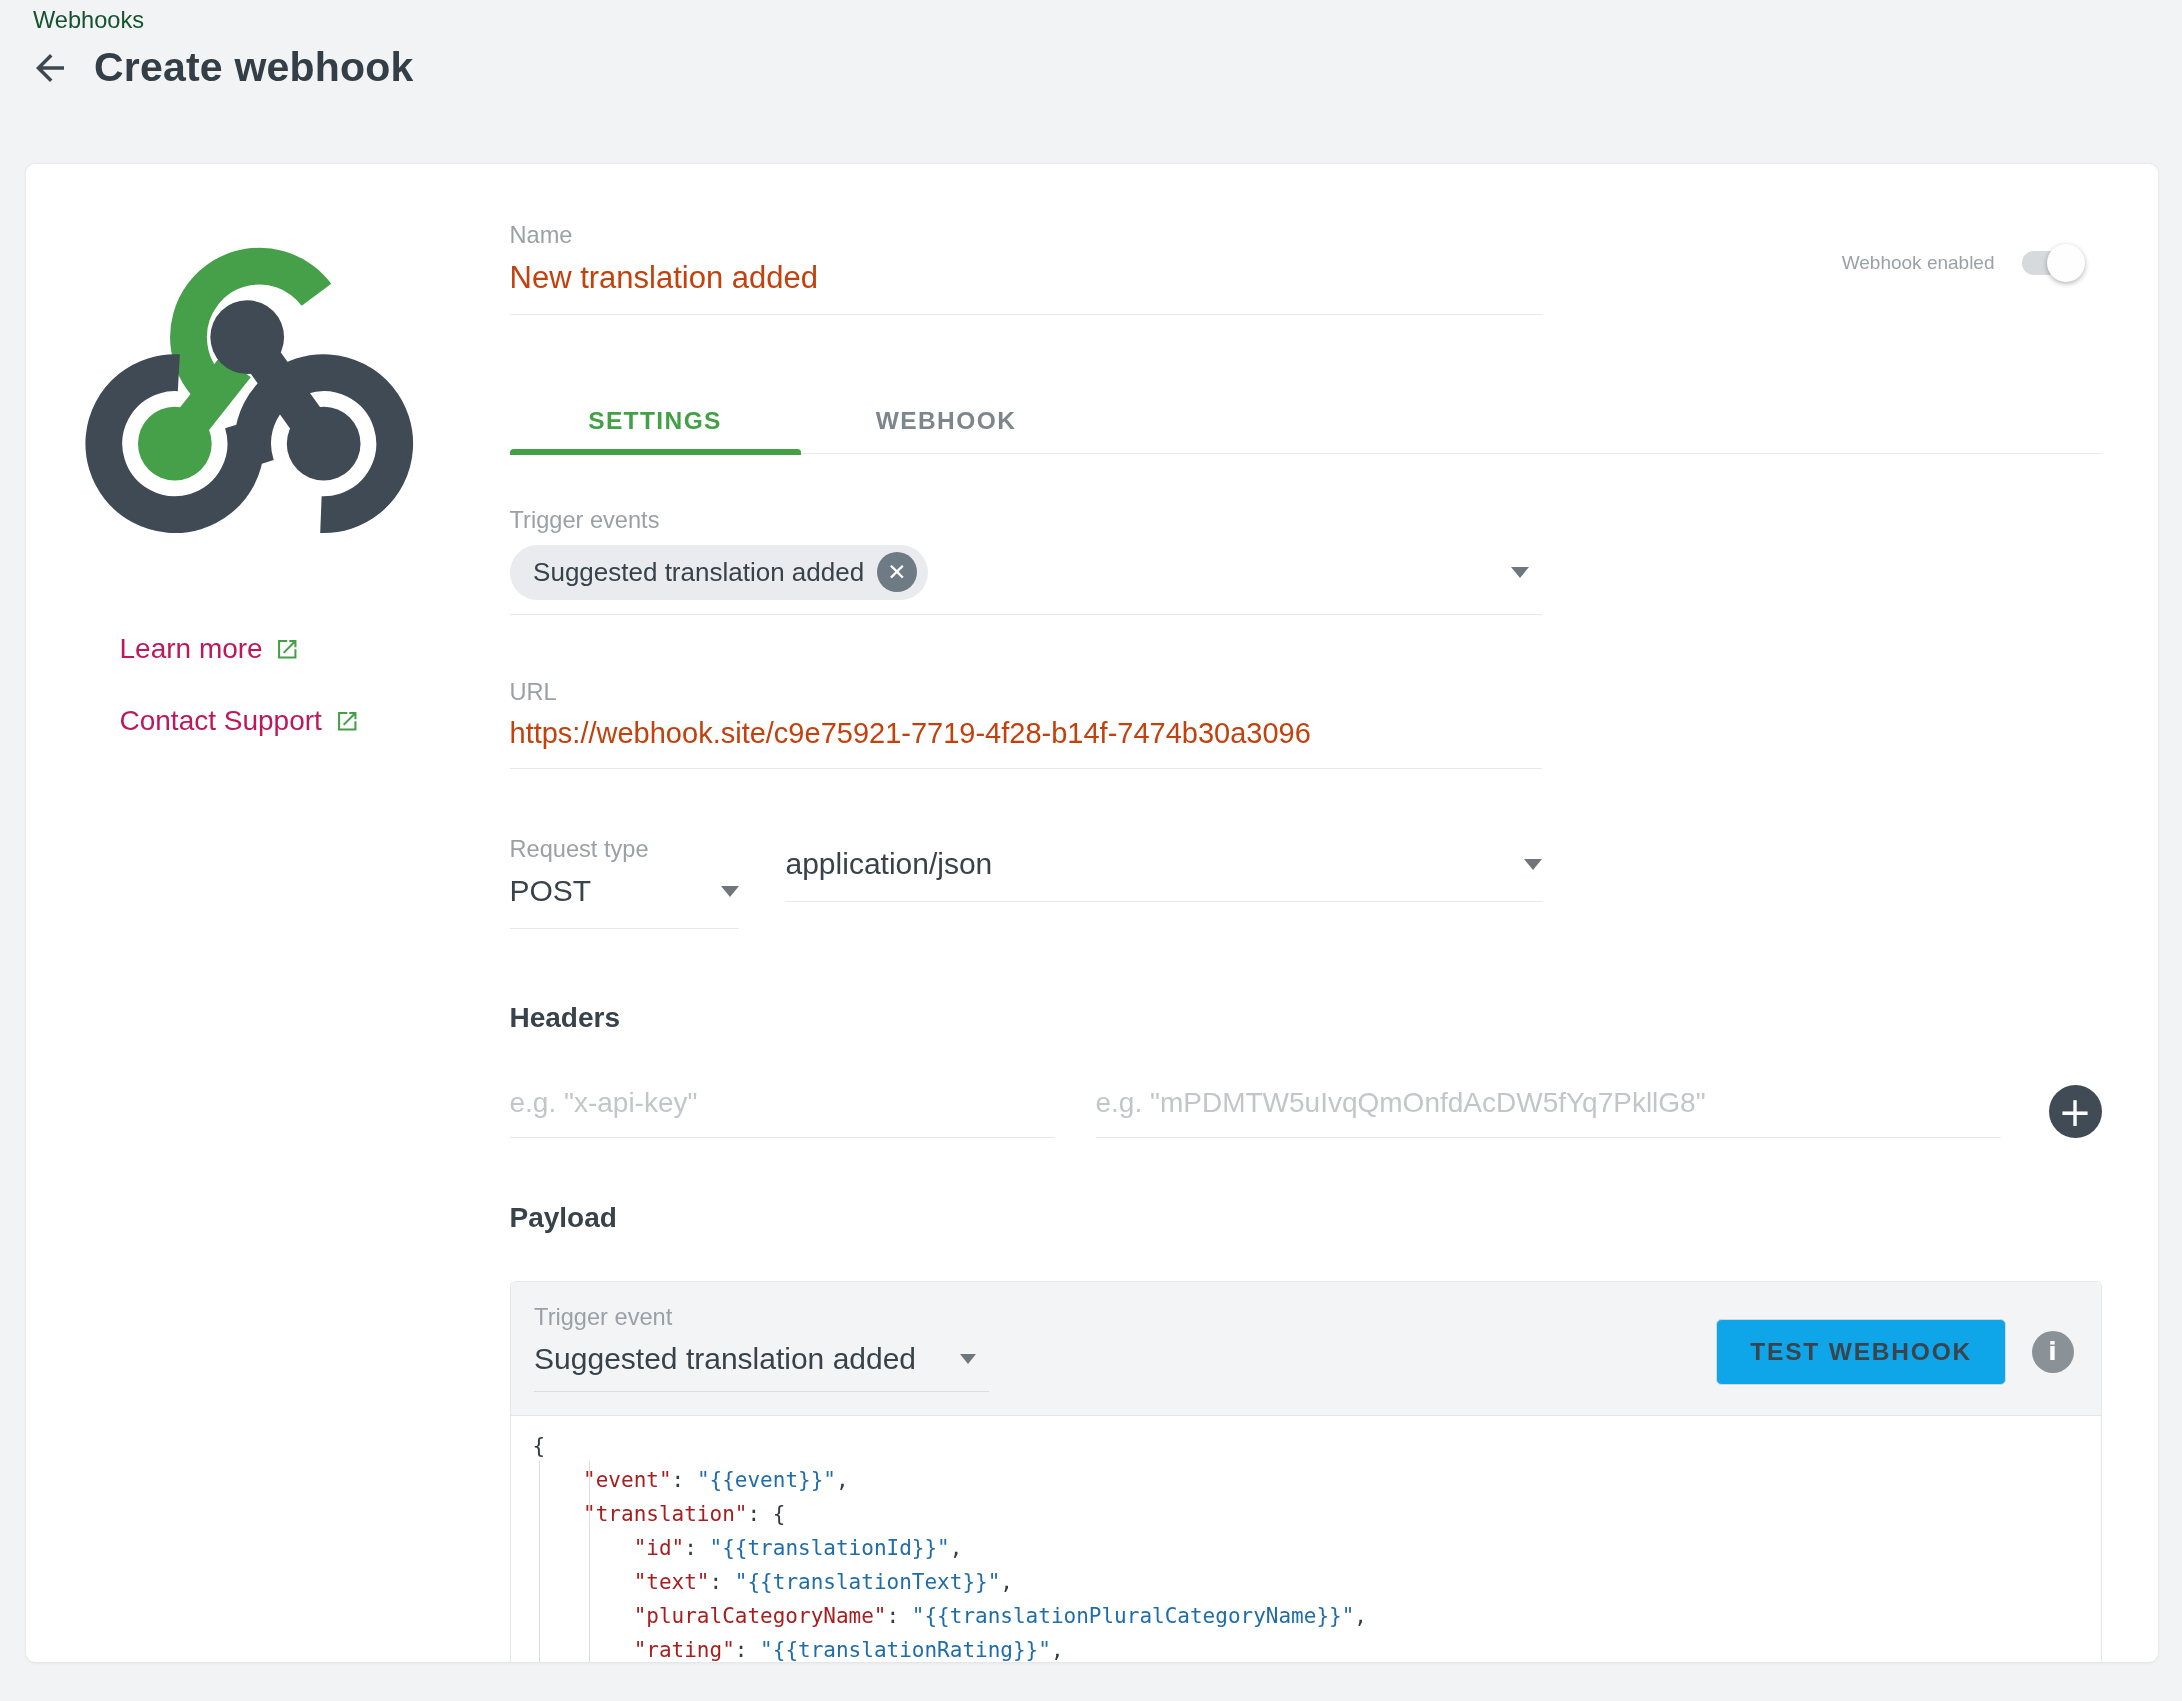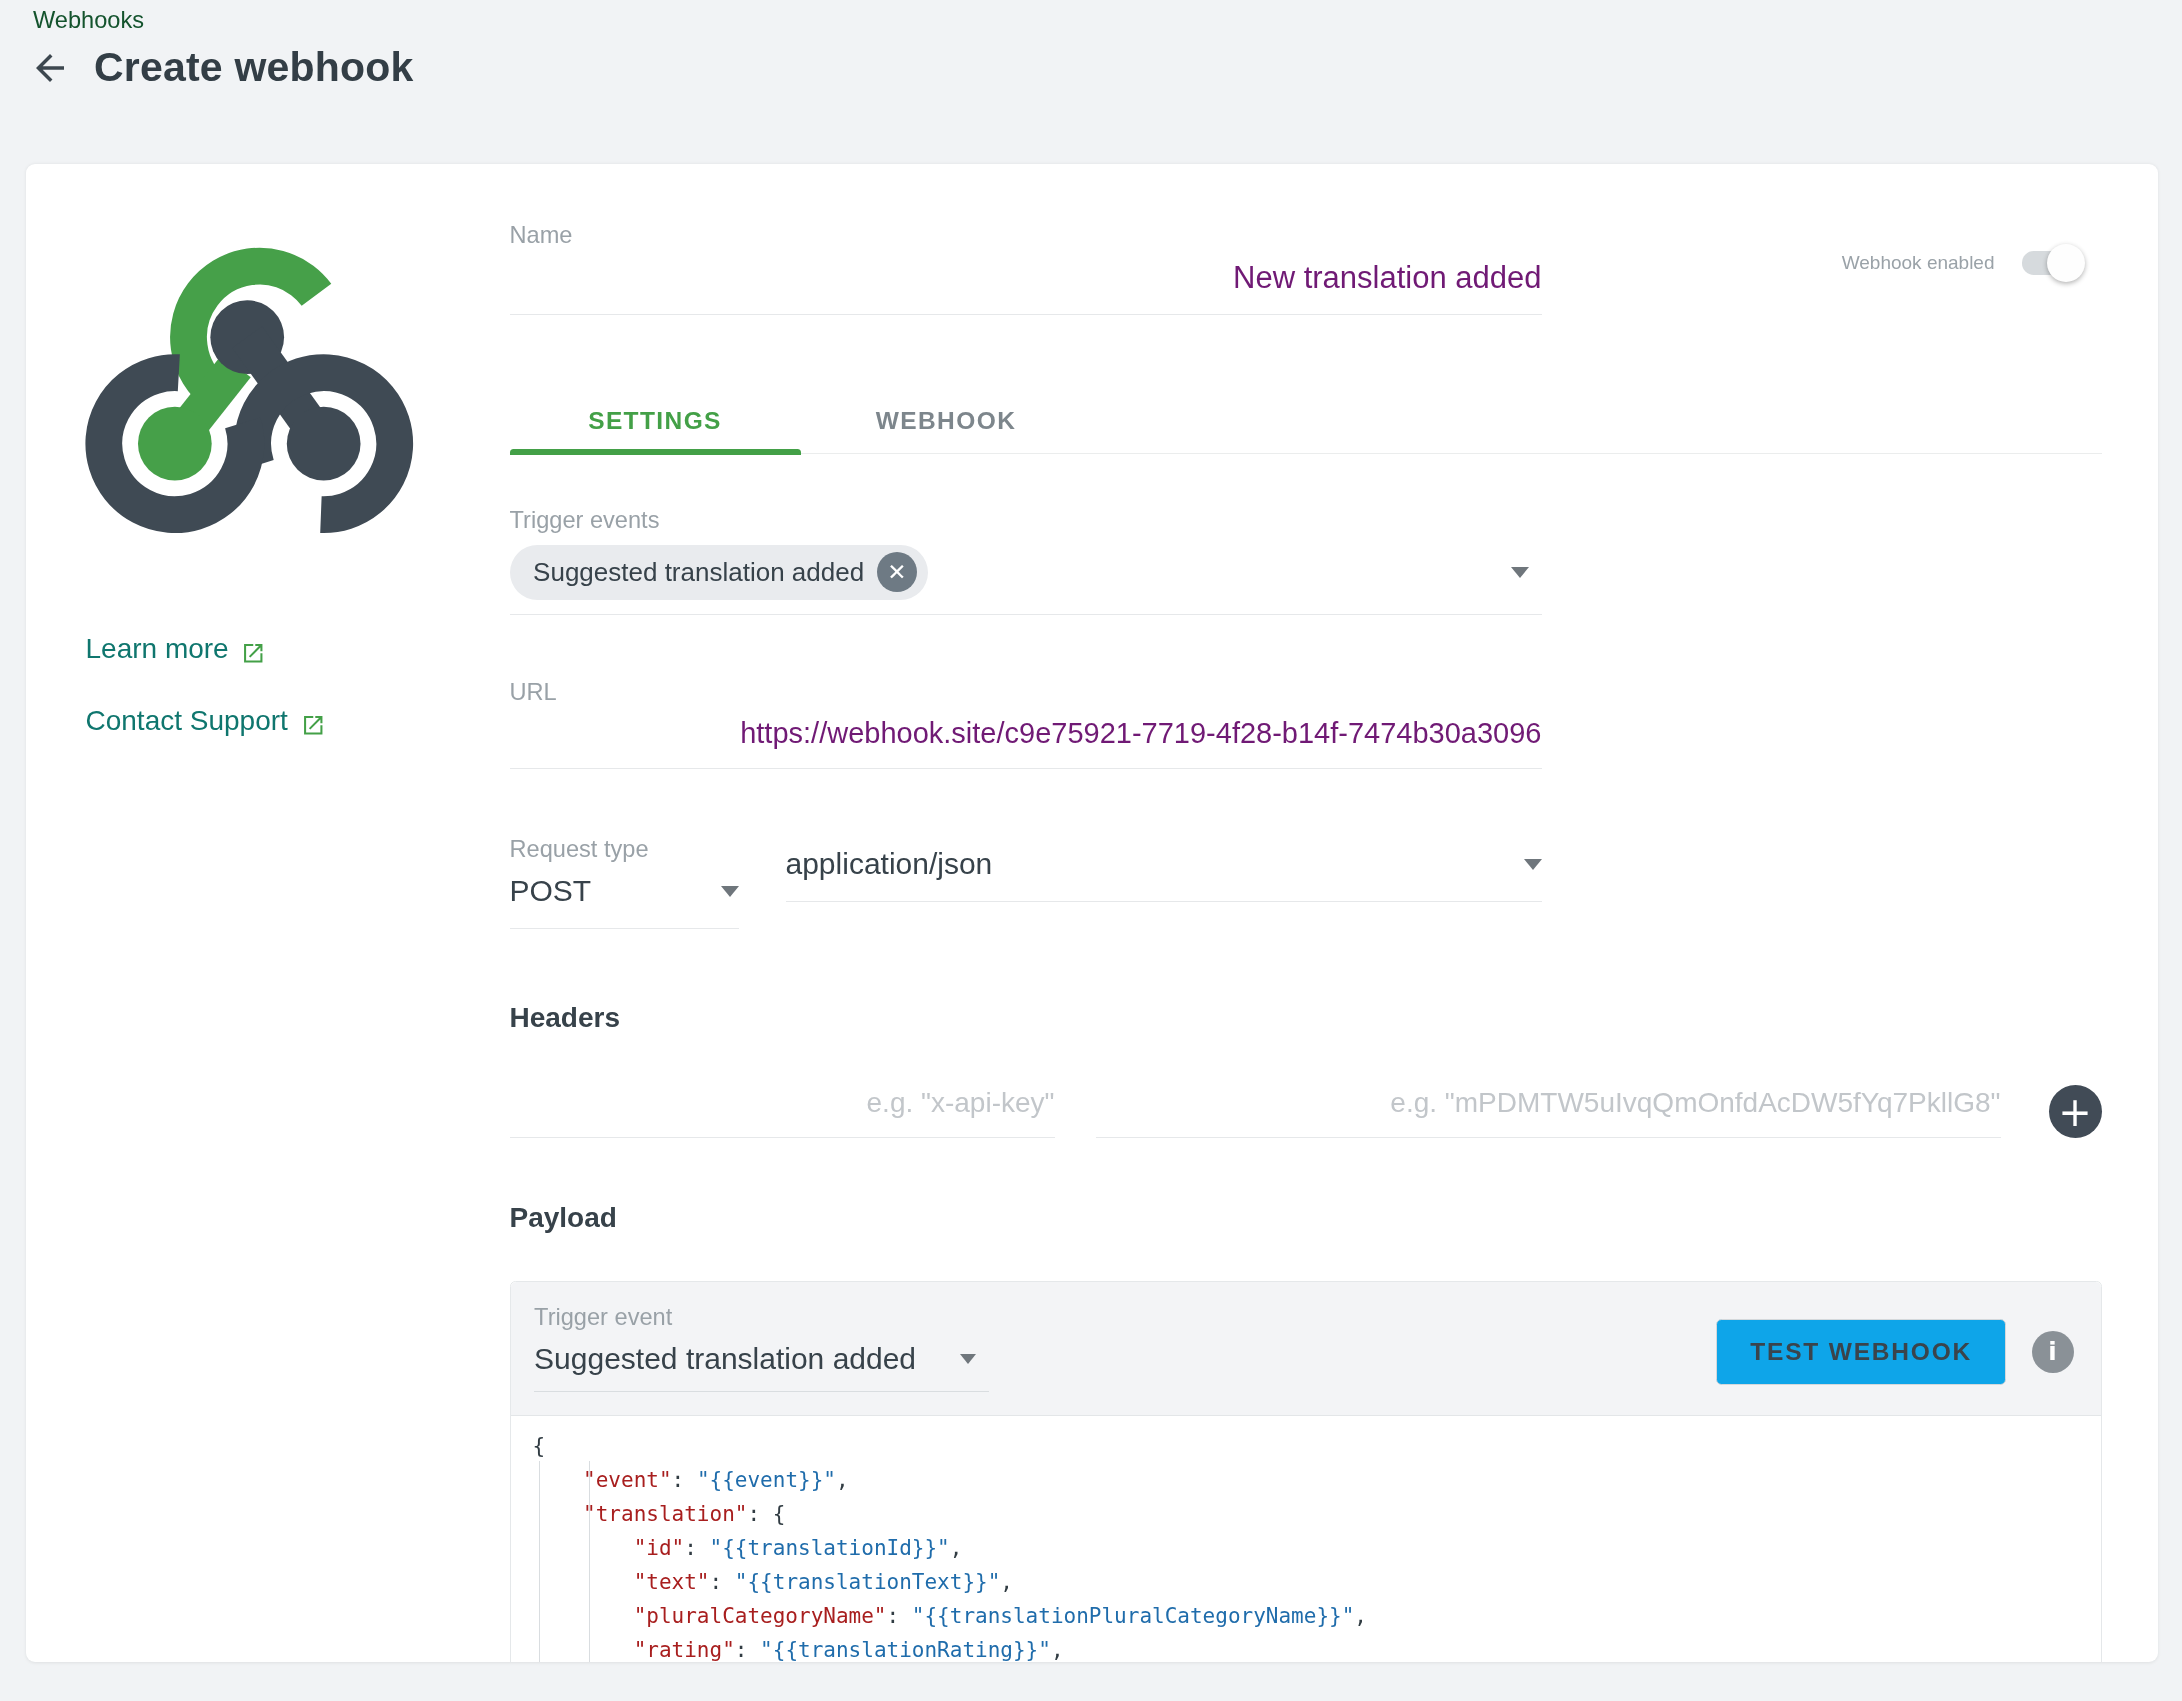--- a/index.html
+++ b/index.html
@@ -15,32 +15,31 @@
   .page-title{font-size:41px;font-weight:700;color:#333e46;letter-spacing:0.2px;}
   
   .card{
     position:absolute;left:25.5px;top:164px;width:2132px;height:1498px;
     background:#ffffff;border-radius:9px;box-shadow:0 0.9px 3.6px rgba(0,0,0,.08);
     display:flex;overflow:hidden;
   }
   .left-col{width:484px;flex:none;position:relative;}
   .logo-wrap{position:absolute;left:56px;top:53px;width:355px;height:364px;}
   .side-links{position:absolute;left:60px;top:469px;display:flex;flex-direction:column;gap:40px;}
-  .side-link{display:flex;align-items:flex-end;gap:12.7px;color:#0f766e;font-size:28px;cursor:pointer;}
+  .side-link{display:flex;align-items:center;gap:12.7px;color:#be185d;font-size:28px;cursor:pointer;margin-left:34px;}
   .side-link svg{flex:none;}
   .right-col{flex:1;position:relative;padding:58px 56px 0 0;}
   
   .field-label{font-size:23.6px;color:#99a1a7;}
   .u-line{border-bottom:0.9px solid #e6e8ea;}
   .field{width:1032px;}
   .text-input{
     display:block;width:100%;border:none;outline:none;background:transparent;
-    font-family:"Liberation Sans",sans-serif;color:#701a75;
+    font-family:"Liberation Sans",sans-serif;color:#c2410c;
     padding:11px 0 18px 0;
-    text-align:right;
   }
   .name-input{font-size:31px;}
   .url-input{font-size:29px;}
   ::placeholder{color:#c2c6ca;opacity:1;}
   
   .toggle-row{position:absolute;top:87px;right:76px;display:flex;align-items:center;gap:27px;}
   .toggle-label{font-size:19px;color:#9aa2a8;}
   .switch{width:60px;height:23.6px;border-radius:11.8px;background:#d6dadd;position:relative;cursor:pointer;}
   .switch .thumb{position:absolute;top:-7.3px;width:38px;height:38px;border-radius:50%;
     background:#fefefe;box-shadow:0 1.8px 5.5px rgba(0,0,0,.3);}

